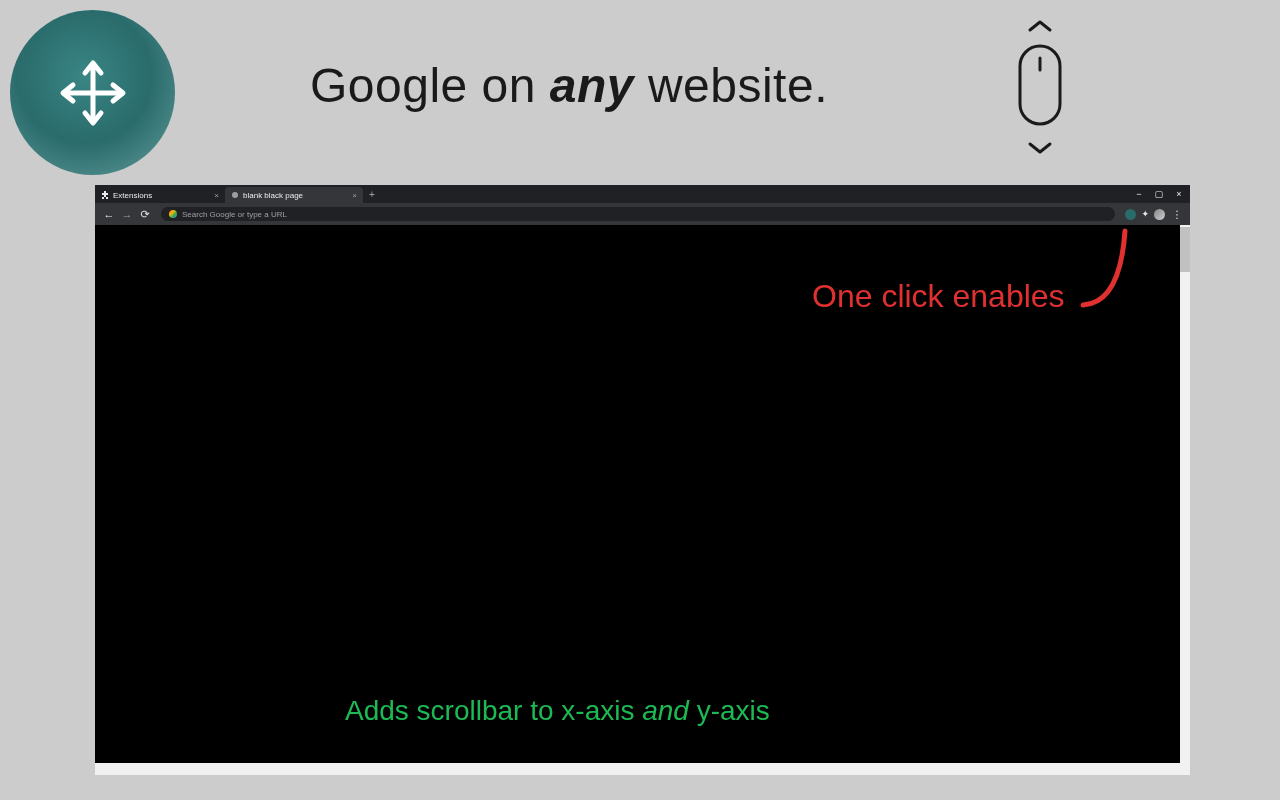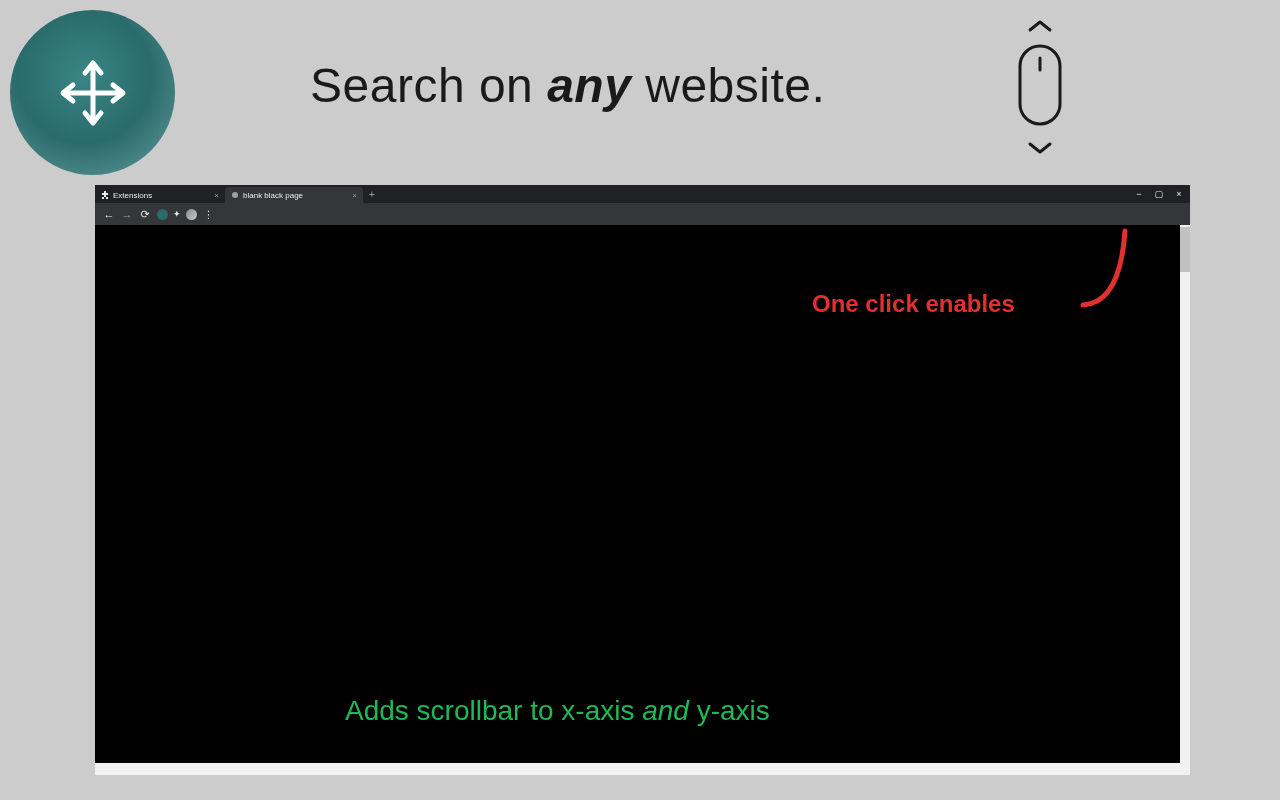--- a/index.html
+++ b/index.html
@@ -234,24 +234,24 @@
       bottom: -12px;
       width: 100%;
       height: 12px;
       background: #f1f1f1;
     }
     
     
     .annotation-red {
       position: absolute;
       left: 812px;
-      top: 290px;
+      top: 278px;
       color: #e03030;
-      font-size: 24px;
-      font-weight: 700;
+      font-size: 32px;
+      font-weight: 400;
     }
     
     .annotation-arrow {
       position: absolute;
       left: 1075px;
       top: 223px;
     }
     
     .annotation-green {
       position: absolute;
@@ -276,21 +276,21 @@
       <line x1="25" y1="50" x2="75" y2="50"></line>
       <polyline points="42,30 50,20 58,30"></polyline>
       <polyline points="42,70 50,80 58,70"></polyline>
       <polyline points="30,42 20,50 30,58"></polyline>
       <polyline points="70,42 80,50 70,58"></polyline>
     </g>
   </svg>
 </div>
 
 <div class="headline">
-  <span>Search on </span><em>any</em><span> website.</span>
+  <span>Google on </span><em>any</em><span> website.</span>
 </div>
 
 <div class="mouse-icon-area">
   <svg width="60" height="140" viewBox="0 0 60 140">
     <g stroke="#1a1a1a" stroke-width="3" fill="none" stroke-linecap="round" stroke-linejoin="round">
       <polyline points="20,12 30,4 40,12"></polyline>
       <rect x="10" y="28" width="40" height="78" rx="20"></rect>
       <line x1="30" y1="40" x2="30" y2="52"></line>
       <polyline points="20,126 30,134 40,126"></polyline>
     </g>
@@ -323,20 +323,24 @@
       <span class="win-ctrl">−</span>
       <span class="win-ctrl">▢</span>
       <span class="win-ctrl">×</span>
     </div>
   </div>
 
   <div class="toolbar">
     <span class="nav-btn active">←</span>
     <span class="nav-btn">→</span>
     <span class="nav-btn active">⟳</span>
+    <div class="address-bar">
+      <span class="site-icon"></span>
+      <span class="address-text">Search Google or type a URL</span>
+    </div>
     <div class="ext-icons">
       <span class="ext-icon ext-scroll"></span>
       <span class="ext-puzzle">✦</span>
       <span class="ext-icon ext-avatar"></span>
       <span class="menu-dots">⋮</span>
     </div>
   </div>
 
   <div class="content-area">
     <div class="scrollbar-v">

